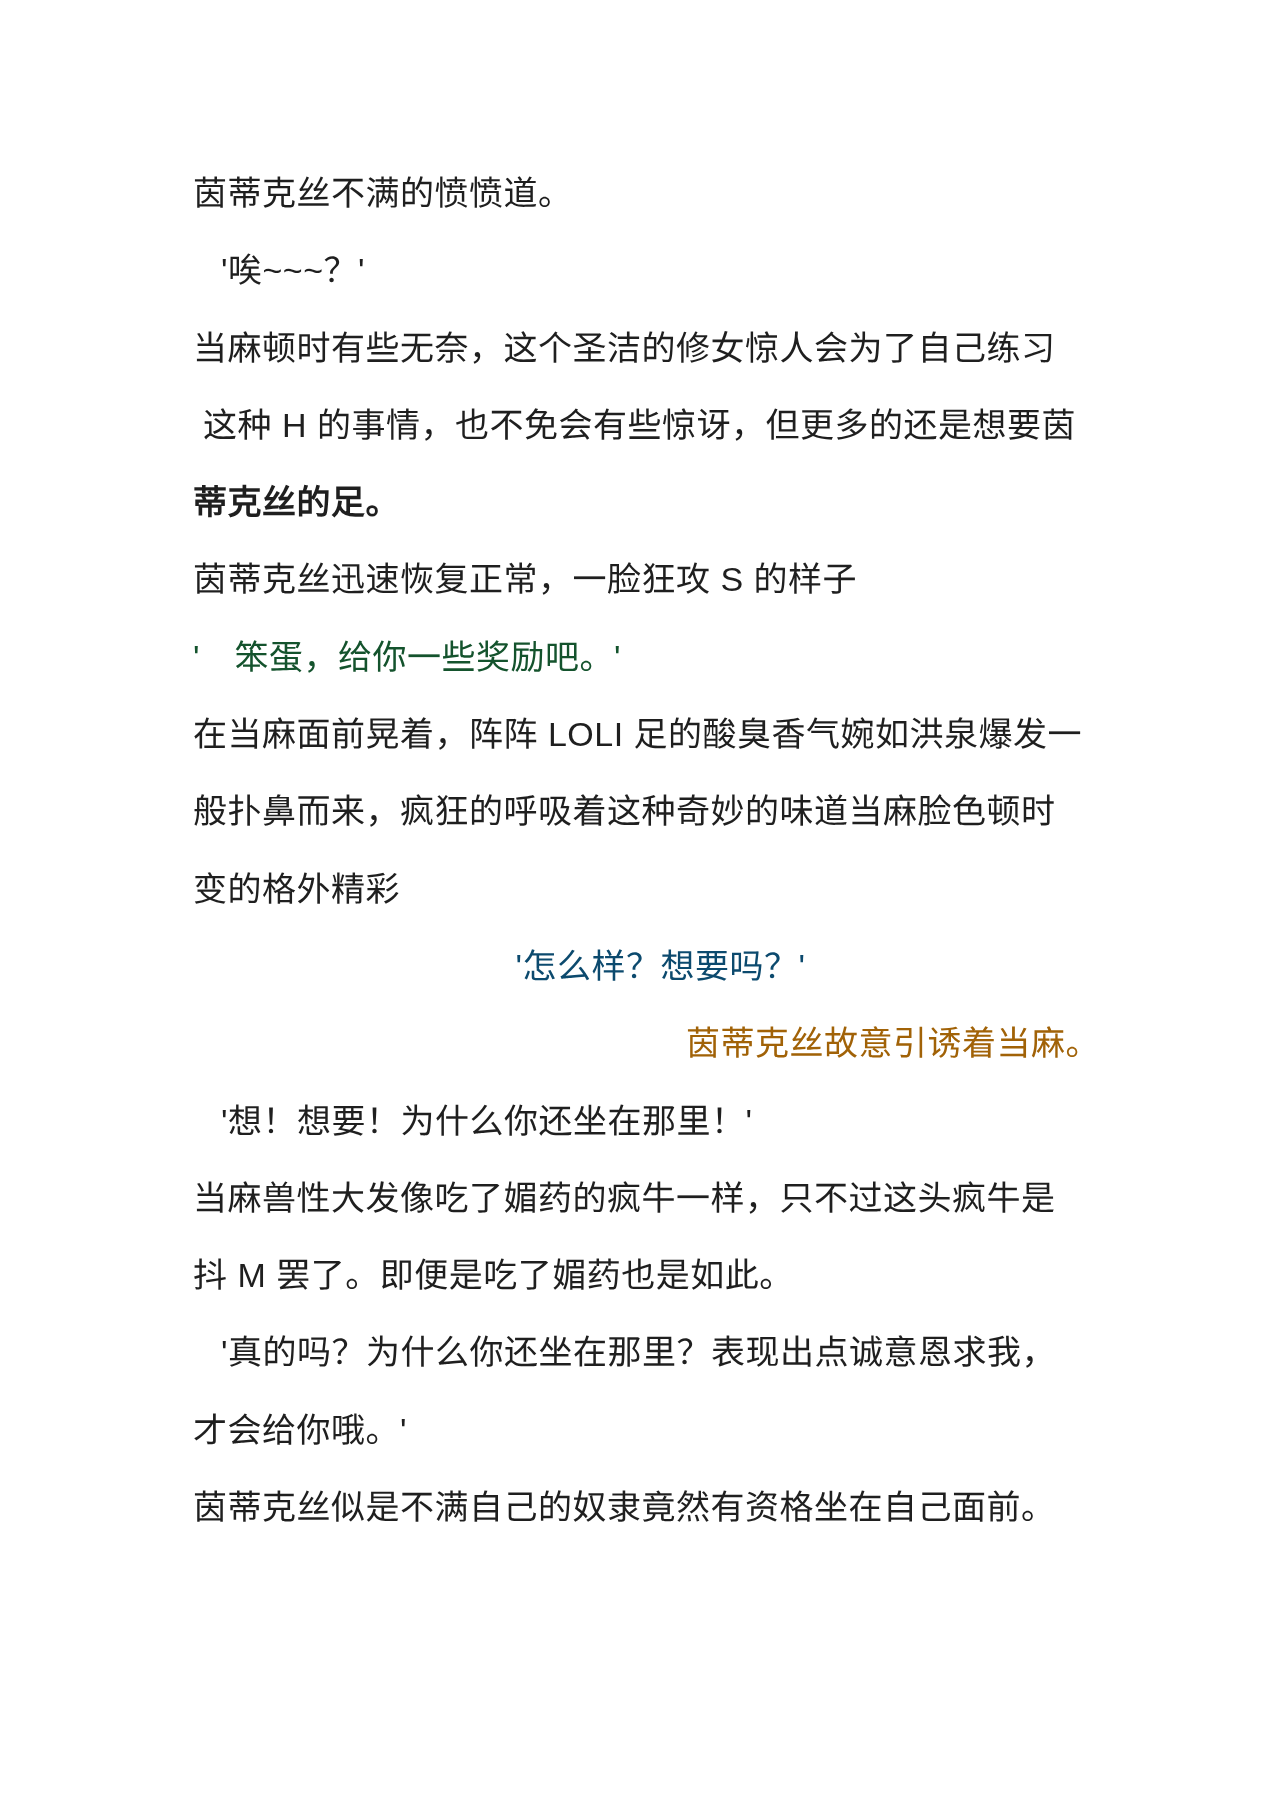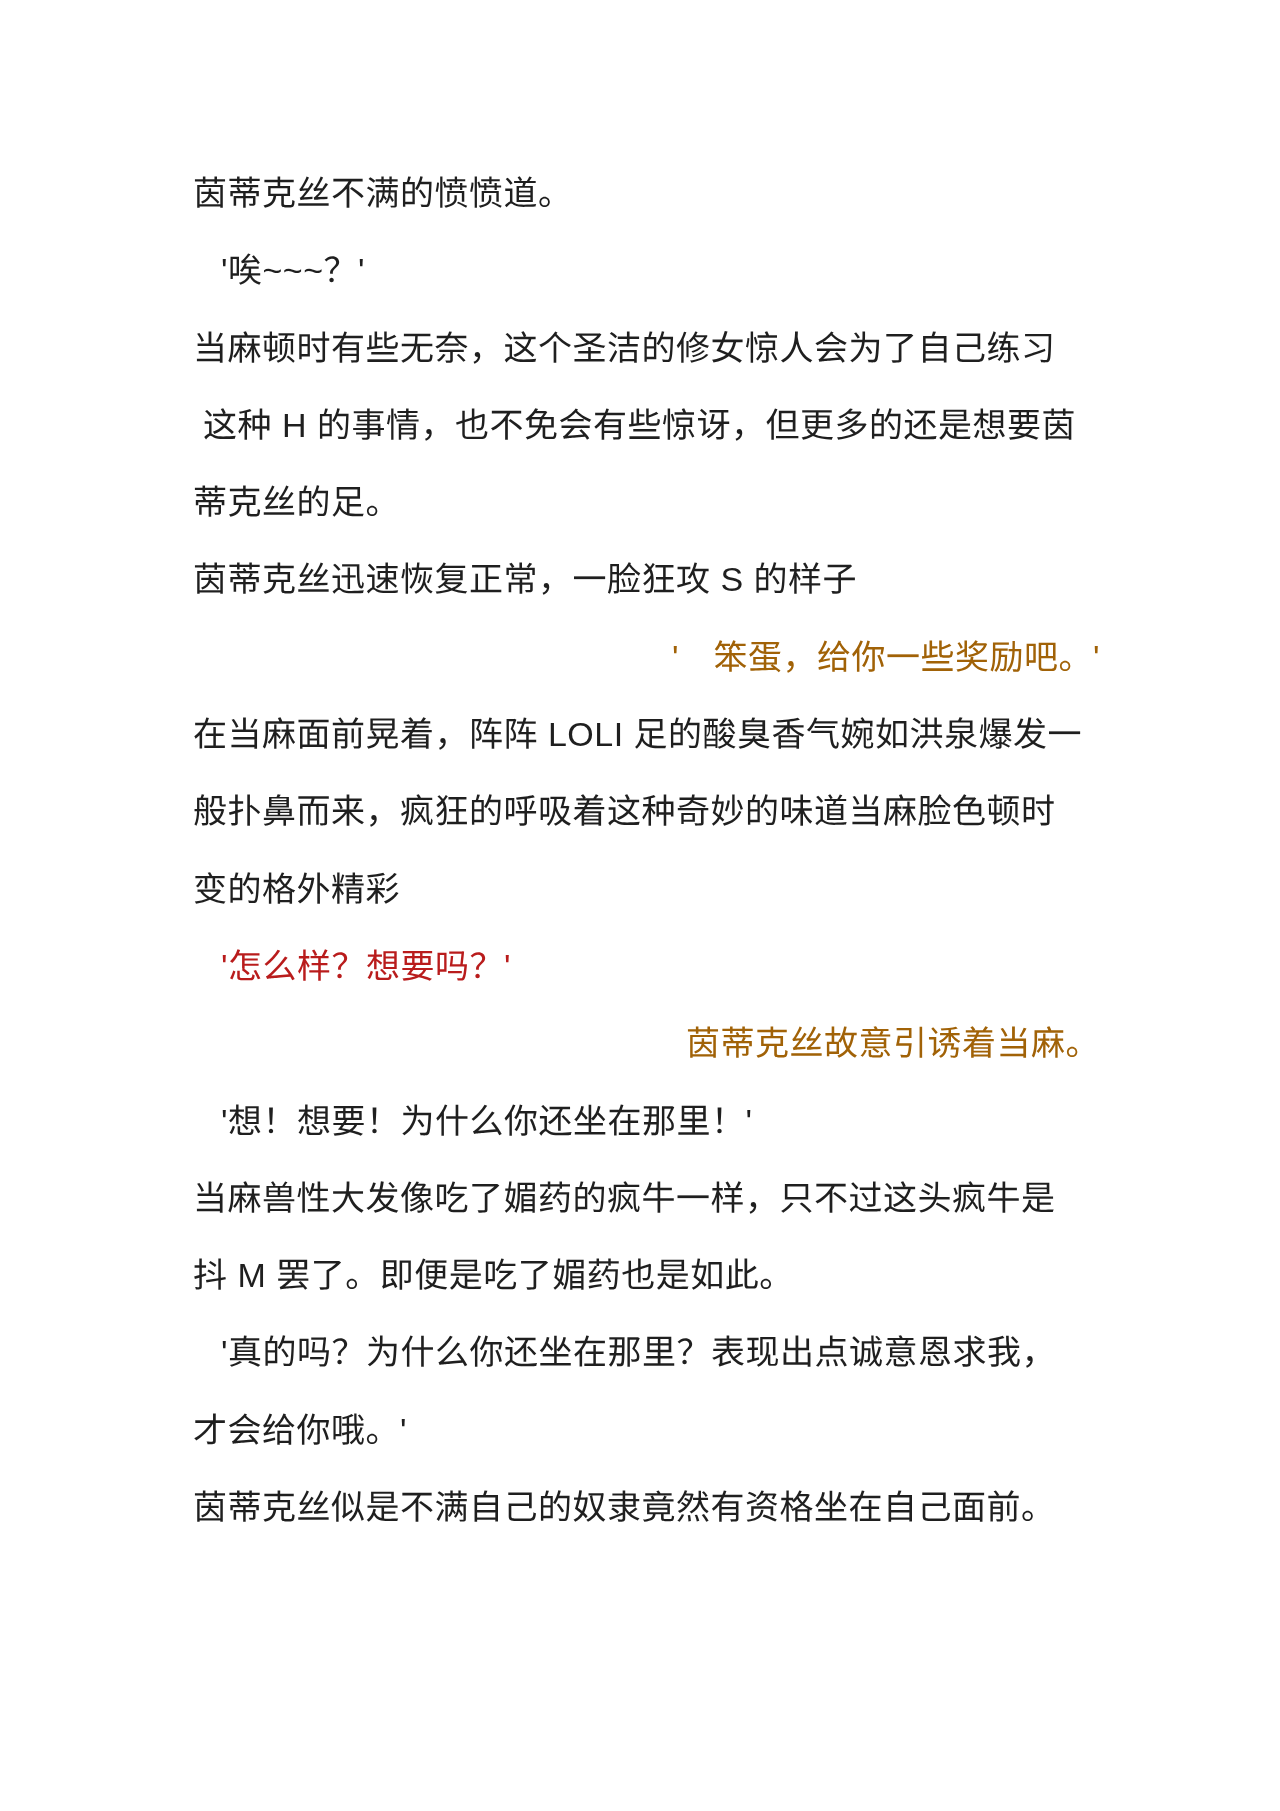--- a/index.html
+++ b/index.html
@@ -41,27 +41,27 @@
 </style>
 </head>
 <body>
 
 <div class="page">
   <div class="text-block" id="lines-container">
       <div class="text-line" style="color: rgb(31, 31, 31);">茵蒂克丝不满的愤愤道。</div>
       <div class="text-line indent" style="color: rgb(31, 31, 31);">'唉~~~？'</div>
       <div class="text-line" style="color: rgb(31, 31, 31);">当麻顿时有些无奈，这个圣洁的修女惊人会为了自己练习</div>
       <div class="text-line" style="color: rgb(31, 31, 31); margin-left: 10px;">这种 H 的事情，也不免会有些惊讶，但更多的还是想要茵</div>
-      <div class="text-line" style="color: rgb(31, 31, 31);">蒂克丝的足。</div>
+      <div class="text-line" style="color: rgb(31, 31, 31); font-weight: bold;">蒂克丝的足。</div>
       <div class="text-line" style="color: rgb(31, 31, 31);">茵蒂克丝迅速恢复正常，一脸狂攻 S 的样子</div>
-      <div class="text-line" style="color: #a16207; text-align: right;">'　笨蛋，给你一些奖励吧。'</div>
+      <div class="text-line" style="color: #14532d;">'　笨蛋，给你一些奖励吧。'</div>
       <div class="text-line" style="color: rgb(31, 31, 31);">在当麻面前晃着，阵阵 LOLI 足的酸臭香气婉如洪泉爆发一</div>
       <div class="text-line" style="color: rgb(31, 31, 31);">般扑鼻而来，疯狂的呼吸着这种奇妙的味道当麻脸色顿时</div>
       <div class="text-line" style="color: rgb(31, 31, 31);">变的格外精彩</div>
-      <div class="text-line indent" style="color: #b91c1c;">'怎么样？想要吗？'</div>
+      <div class="text-line indent" style="color: #0c4a6e; text-align: center;">'怎么样？想要吗？'</div>
       <div class="text-line" style="color: #a16207; text-align: right;">茵蒂克丝故意引诱着当麻。</div>
       <div class="text-line indent" style="color: rgb(31, 31, 31);">'想！想要！为什么你还坐在那里！'</div>
       <div class="text-line" style="color: rgb(31, 31, 31);">当麻兽性大发像吃了媚药的疯牛一样，只不过这头疯牛是</div>
       <div class="text-line" style="color: rgb(31, 31, 31);">抖 M 罢了。即便是吃了媚药也是如此。</div>
       <div class="text-line indent" style="color: rgb(31, 31, 31);">'真的吗？为什么你还坐在那里？表现出点诚意恩求我，</div>
       <div class="text-line" style="color: rgb(31, 31, 31);">才会给你哦。'</div>
       <div class="text-line" style="color: rgb(31, 31, 31);">茵蒂克丝似是不满自己的奴隶竟然有资格坐在自己面前。</div>
     </div>
 </div>
 

